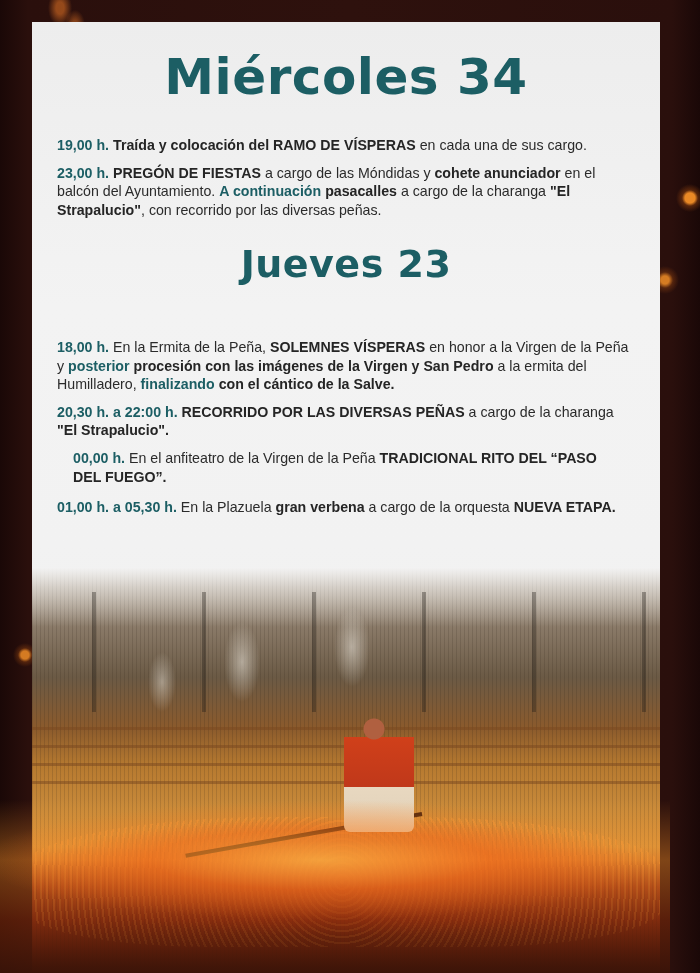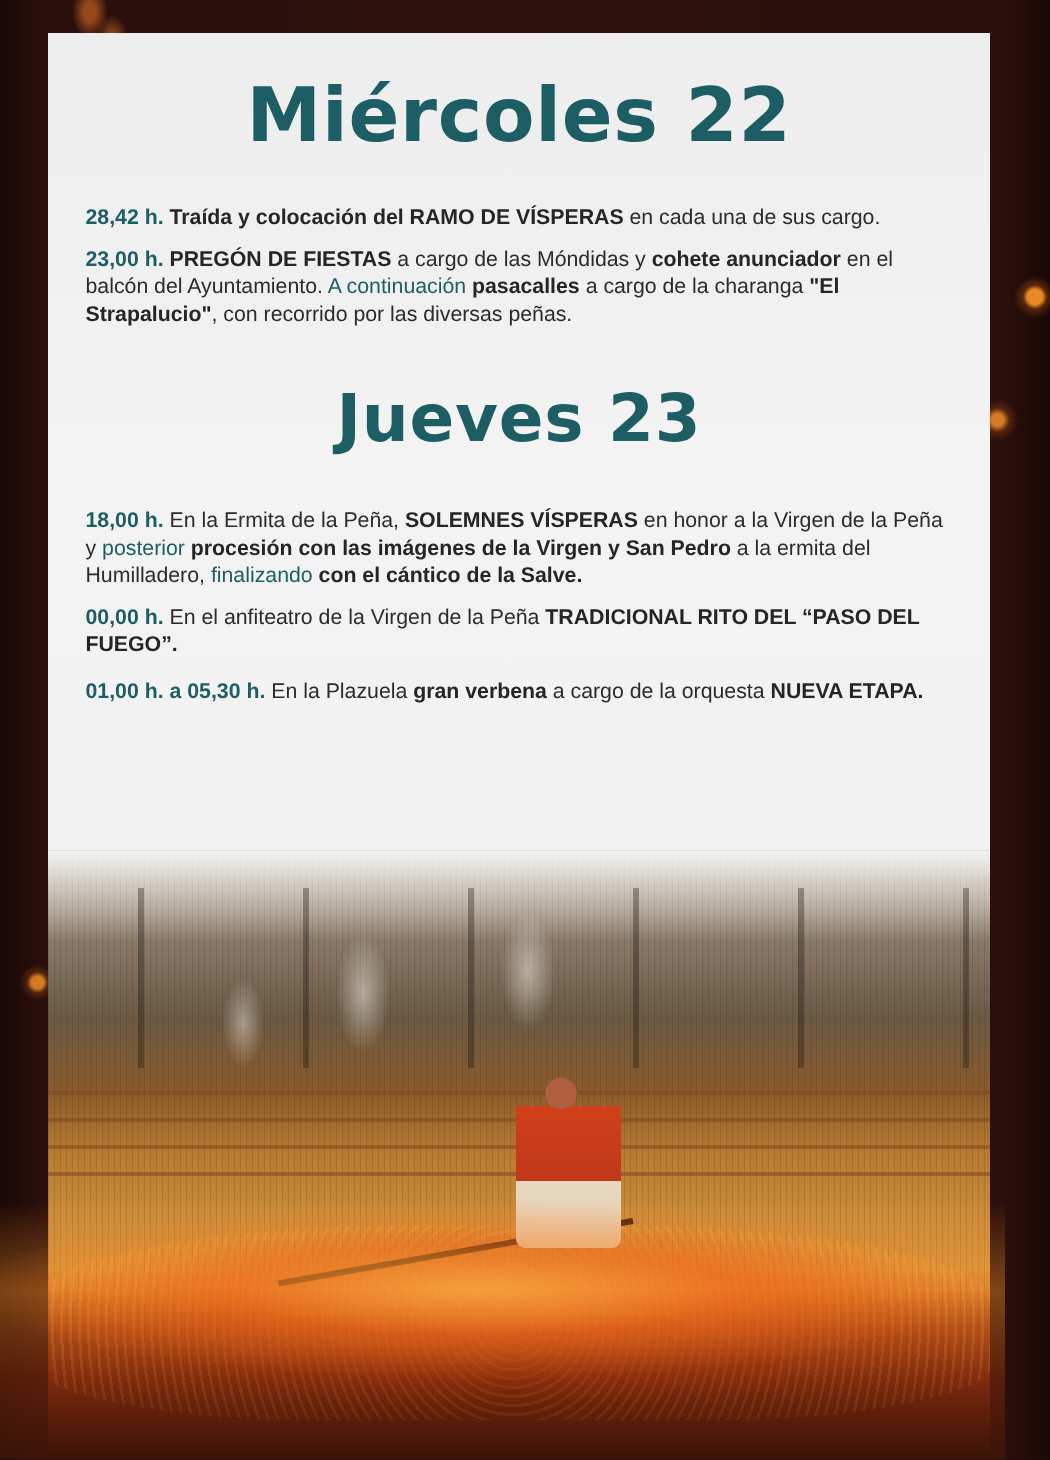--- a/index.html
+++ b/index.html
@@ -22,31 +22,31 @@
     position: absolute; left: 32px; top: 22px; width: 628px; height: 950px;
     background: linear-gradient(180deg, #ededed 0%, #f3f3f3 30%, #f2f2f2 55%, #ededeb 100%);
     overflow: hidden;
   }
   .day-title {
     position: absolute; left: 0; width: 100%; text-align: center;
     font-family: "DejaVu Sans", sans-serif; font-weight: bold;
     color: #1c5e64; letter-spacing: 0.5px;
   }
   .day-title.wed { top: 26px; font-size: 50px; }
-  .day-title.thu { top: 232px; font-size: 44px; }
+  .day-title.thu { top: 220px; font-size: 38px; }
   .entries { position: absolute; left: 25px; width: 580px; }
   .entries.wed { top: 114px; }
   .entries.thu { top: 316px; }
   .entry {
     font-family: "Liberation Sans", sans-serif; font-size: 14.2px;
     line-height: 18.6px; color: #2b2b2b; margin-bottom: 8px;
   }
   .time { color: #1c5e64; font-weight: bold; }
   .b { font-weight: bold; color: #252525; }
-  .t { font-weight: normal; color: #1c5e64; }
+  .t { font-weight: bold; color: #1c5e64; }
   .photo {
     position: absolute; left: 0; top: 545px; width: 628px; height: 405px;
     background:
       linear-gradient(180deg, rgba(243,243,243,1) 0px, rgba(243,243,243,0.6) 20px, rgba(243,243,243,0) 60px),
       repeating-linear-gradient(90deg, rgba(40,30,20,0.15) 0 1px, transparent 1px 4px),
       linear-gradient(180deg, #b9ab98 0px, #8a7a68 60px, #6b5a45 110px, #8a5a2c 160px, #b77a30 200px, #c88a3a 240px, #d2913d 280px, #b0421a 320px, #6e2210 380px, #3a120a 405px);
   }
   .crowd {
     position: absolute; left: 0; top: 25px; width: 628px; height: 120px;
     background:
@@ -84,30 +84,31 @@
       radial-gradient(ellipse 340px 60px at 350px 60px, rgba(255,200,80,0.55), rgba(255,120,30,0.35) 50%, transparent 100%),
       linear-gradient(180deg, transparent 0, rgba(255,150,40,0.4) 60px, rgba(120,40,10,0.6) 120px, rgba(60,20,8,0.9) 173px);
   }
 </style>
 </head>
 <body>
 
 <div class="frame-bg"></div>
 
 <div class="panel">
-  <h1 class="day-title wed" style="margin:0">Miércoles 22</h1>
+  <h1 class="day-title wed" style="margin:0">Miércoles 34</h1>
   <div class="entries wed">
-      <p class="entry" style="margin: 0px 0px 9px;"><span class="time">28,42 h.</span><span class="b"> Traída y colocación del RAMO DE VÍSPERAS</span><span> en cada una de sus cargo.</span></p>
+      <p class="entry" style="margin: 0px 0px 9px;"><span class="time">19,00 h.</span><span class="b"> Traída y colocación del RAMO DE VÍSPERAS</span><span> en cada una de sus cargo.</span></p>
       <p class="entry" style="margin: 0px 0px 9px;"><span class="time">23,00 h.</span><span class="b"> PREGÓN DE FIESTAS</span><span> a cargo de las Móndidas y </span><span class="b">cohete anunciador</span><span> en el balcón del Ayuntamiento. </span><span class="t">A continuación</span><span> </span><span class="b">pasacalles</span><span> a cargo de la charanga </span><span class="b">"El Strapalucio"</span><span>, con recorrido por las diversas peñas.</span></p>
     </div>
 
   <h1 class="day-title thu" style="margin:0">Jueves 23</h1>
   <div class="entries thu">
       <p class="entry" style="margin: 0px 0px 9px;"><span class="time">18,00 h.</span><span> En la Ermita de la Peña, </span><span class="b">SOLEMNES VÍSPERAS</span><span> en honor a la Virgen de la Peña y </span><span class="t">posterior</span><span class="b"> procesión con las imágenes de la Virgen y San Pedro</span><span> a la ermita del Humilladero, </span><span class="t">finalizando</span><span class="b"> con el cántico de la Salve.</span></p>
-      <p class="entry" style="margin: 0px 0px 9px;"><span class="time">00,00 h.</span><span> En el anfiteatro de la Virgen de la Peña </span><span class="b">TRADICIONAL RITO DEL “PASO DEL FUEGO”.</span></p>
+      <p class="entry" style="margin: 0px 0px 9px;"><span class="time">20,30 h. a 22:00 h.</span><span class="b"> RECORRIDO POR LAS DIVERSAS PEÑAS</span><span> a cargo de la charanga </span><span class="b">"El Strapalucio".</span></p>
+      <p class="entry" style="margin: 0px 16px 9px;"><span class="time">00,00 h.</span><span> En el anfiteatro de la Virgen de la Peña </span><span class="b">TRADICIONAL RITO DEL “PASO DEL FUEGO”.</span></p>
       <p class="entry" style="margin: 12px 0px 9px;"><span class="time">01,00 h. a 05,30 h.</span><span> En la Plazuela </span><span class="b">gran verbena</span><span> a cargo de la orquesta </span><span class="b">NUEVA ETAPA.</span></p>
     </div>
 
   <div class="photo">
     <div class="crowd"></div>
     <div class="steps"></div>
     <div class="coals"></div>
     <div class="rake"></div>
     <div class="person"></div>
   </div>

